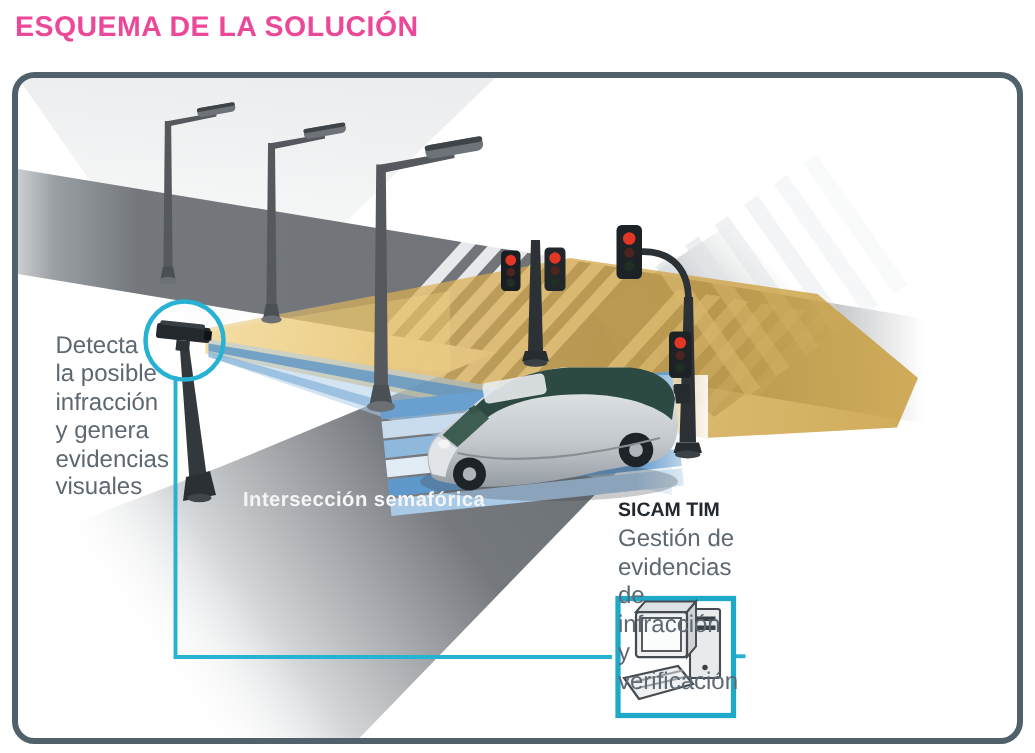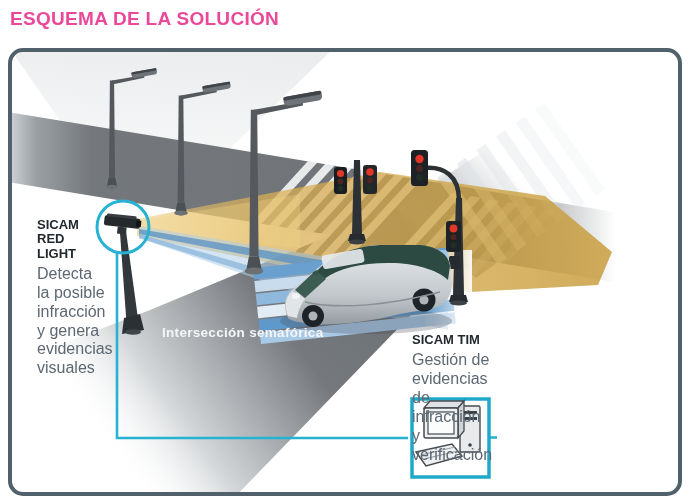--- a/index.html
+++ b/index.html
@@ -224,24 +224,20 @@
         <rect x="424" y="408" width="34" height="30" rx="2" fill="#eef0f1" stroke="#454b50" stroke-width="1.5"></rect>
         <rect x="428" y="412" width="26" height="22" fill="#fbfcfc" stroke="#454b50" stroke-width="1.2"></rect>
         <polygon points="416,452 452,444 462,456 426,466" fill="#eef0f1" stroke="#454b50" stroke-width="1.5"></polygon>
         <line x1="421" y1="455" x2="455" y2="447" stroke="#9aa1a6" stroke-width="1.2"></line>
         <line x1="424" y1="459" x2="458" y2="451" stroke="#9aa1a6" stroke-width="1.2"></line>
       </g>
     </g>
   </svg>
 
   <div class="ann redlight">
-    <div class="t">
-      <div>SICAM</div>
-      <div>RED LIGHT</div>
-    </div>
     <div class="d">Detecta la posible infracción y genera evidencias visuales</div>
   </div>
 
   <div class="ann roadlabel">Intersección semafórica</div>
 
   <div class="ann tim">
     <div class="t">SICAM TIM</div>
     <div class="d">Gestión de evidencias de infracción y verificación</div>
   </div>
 

